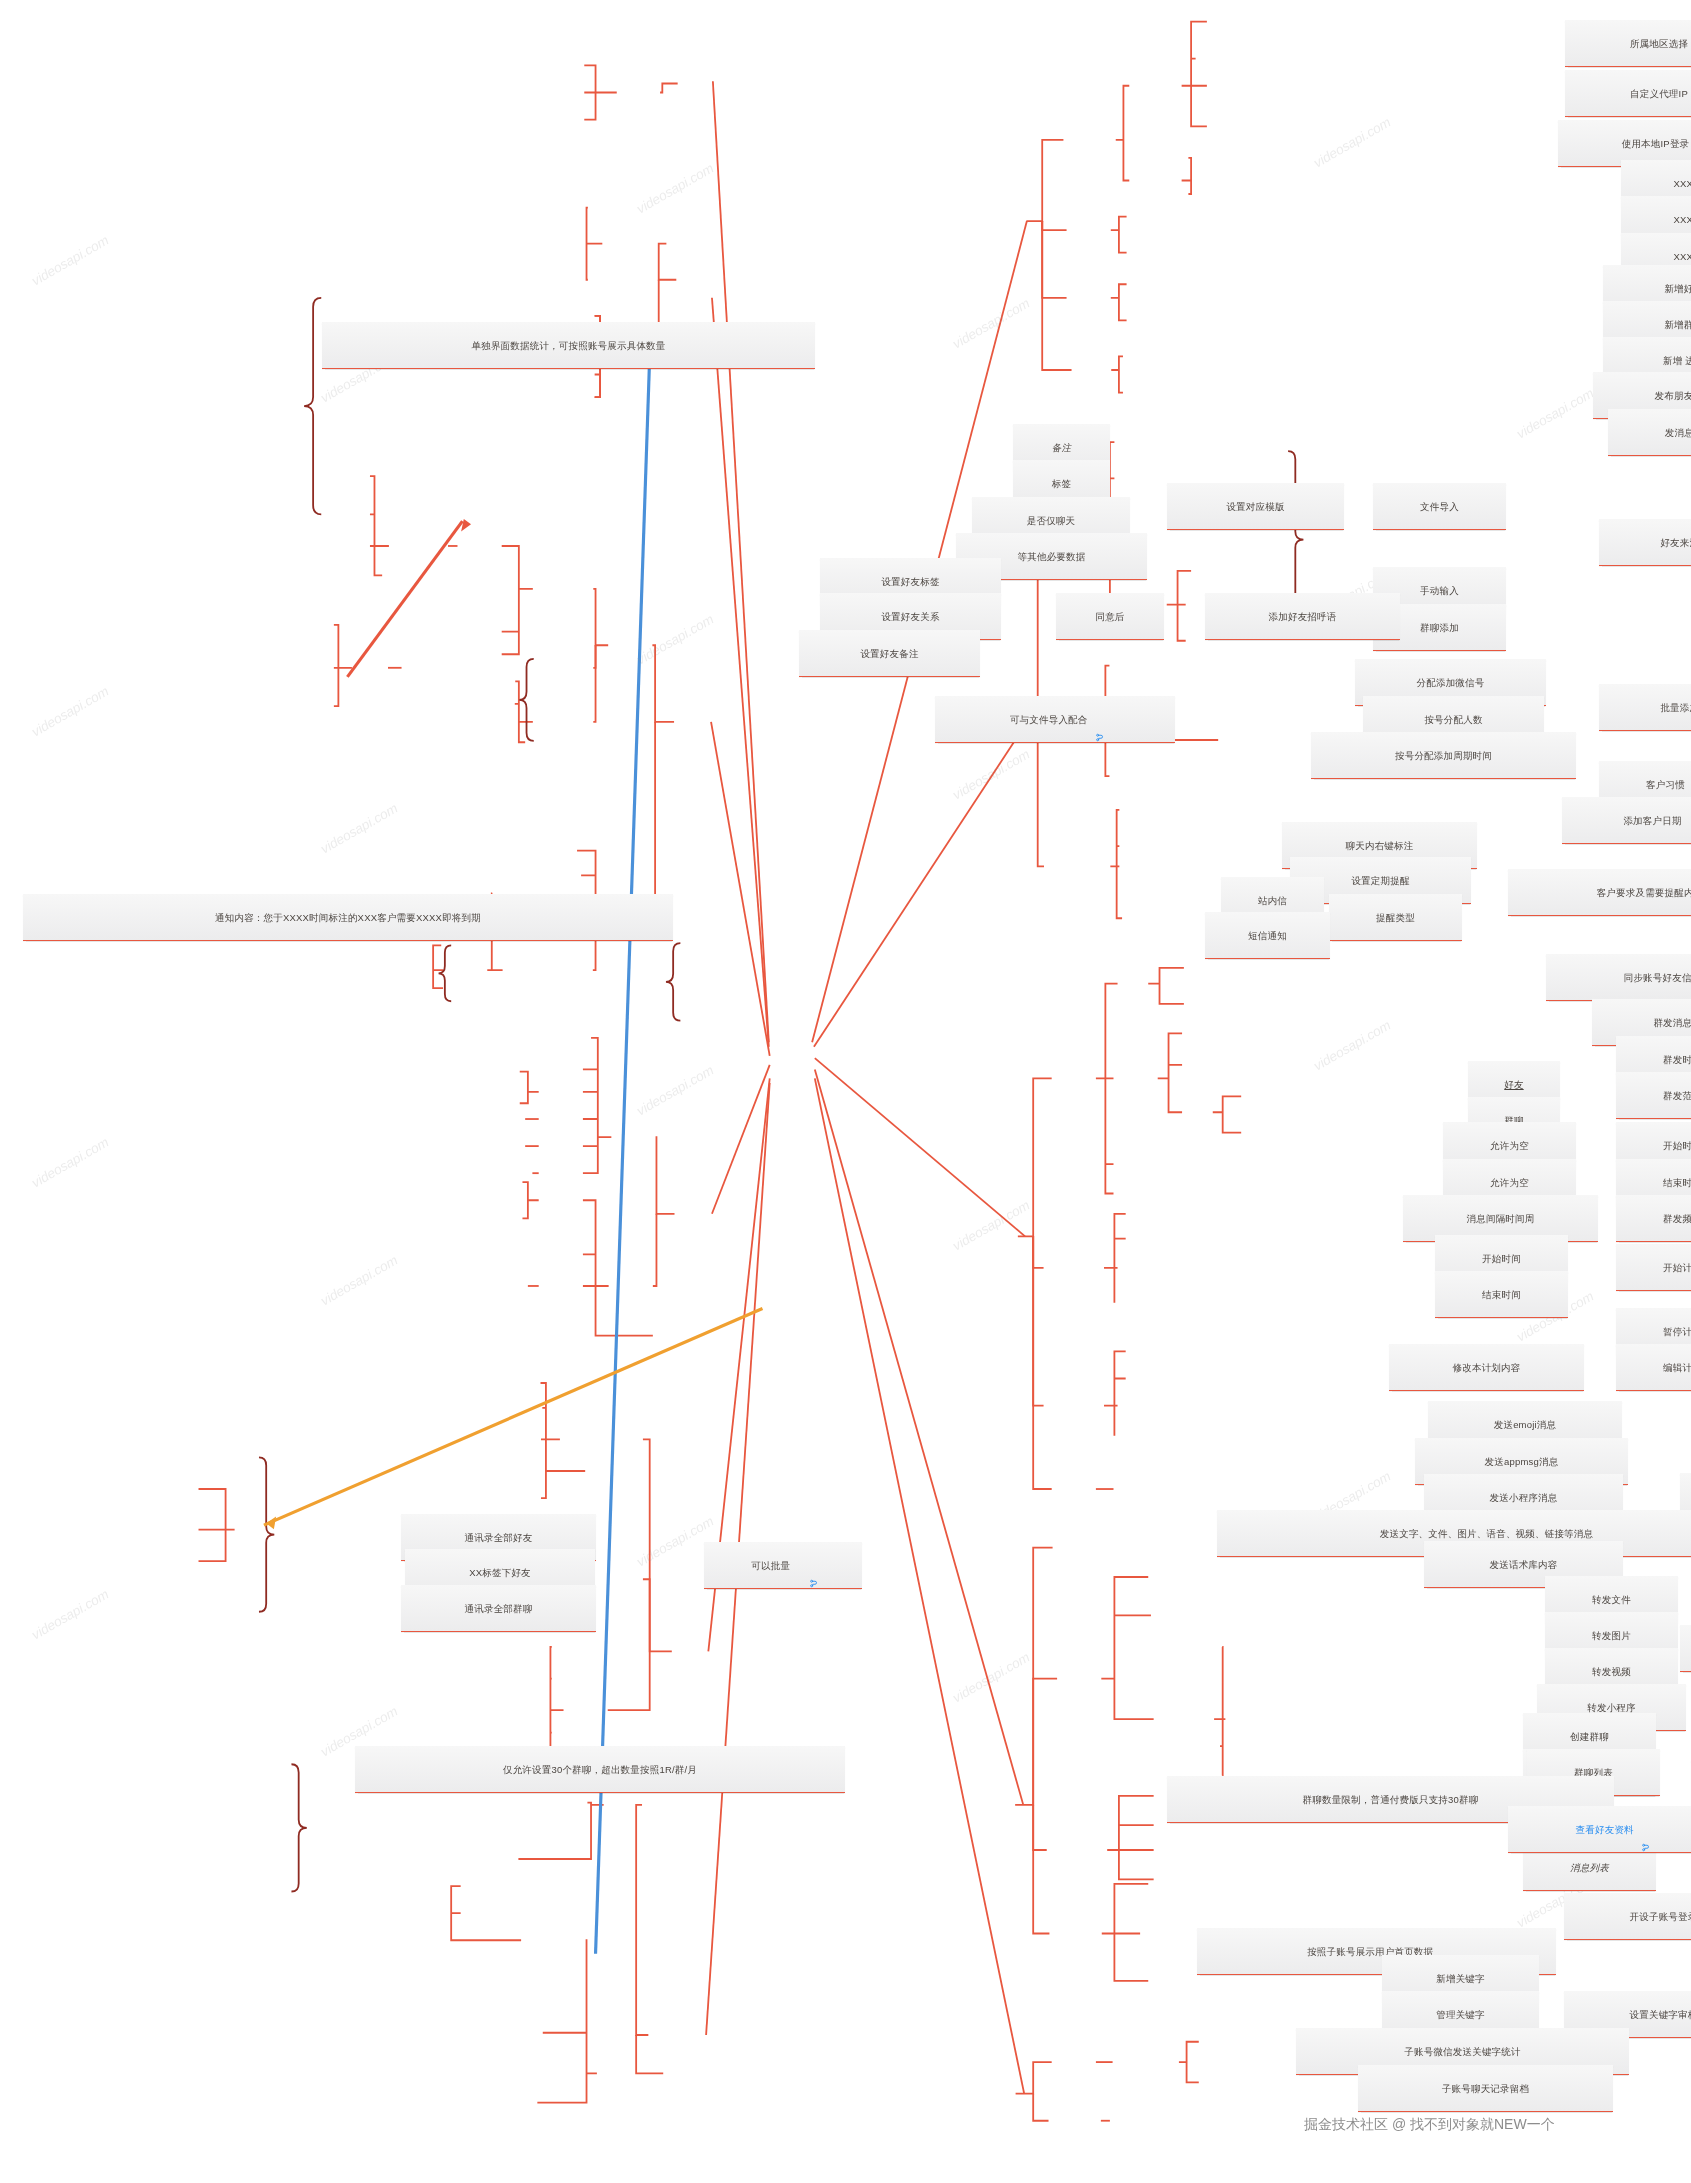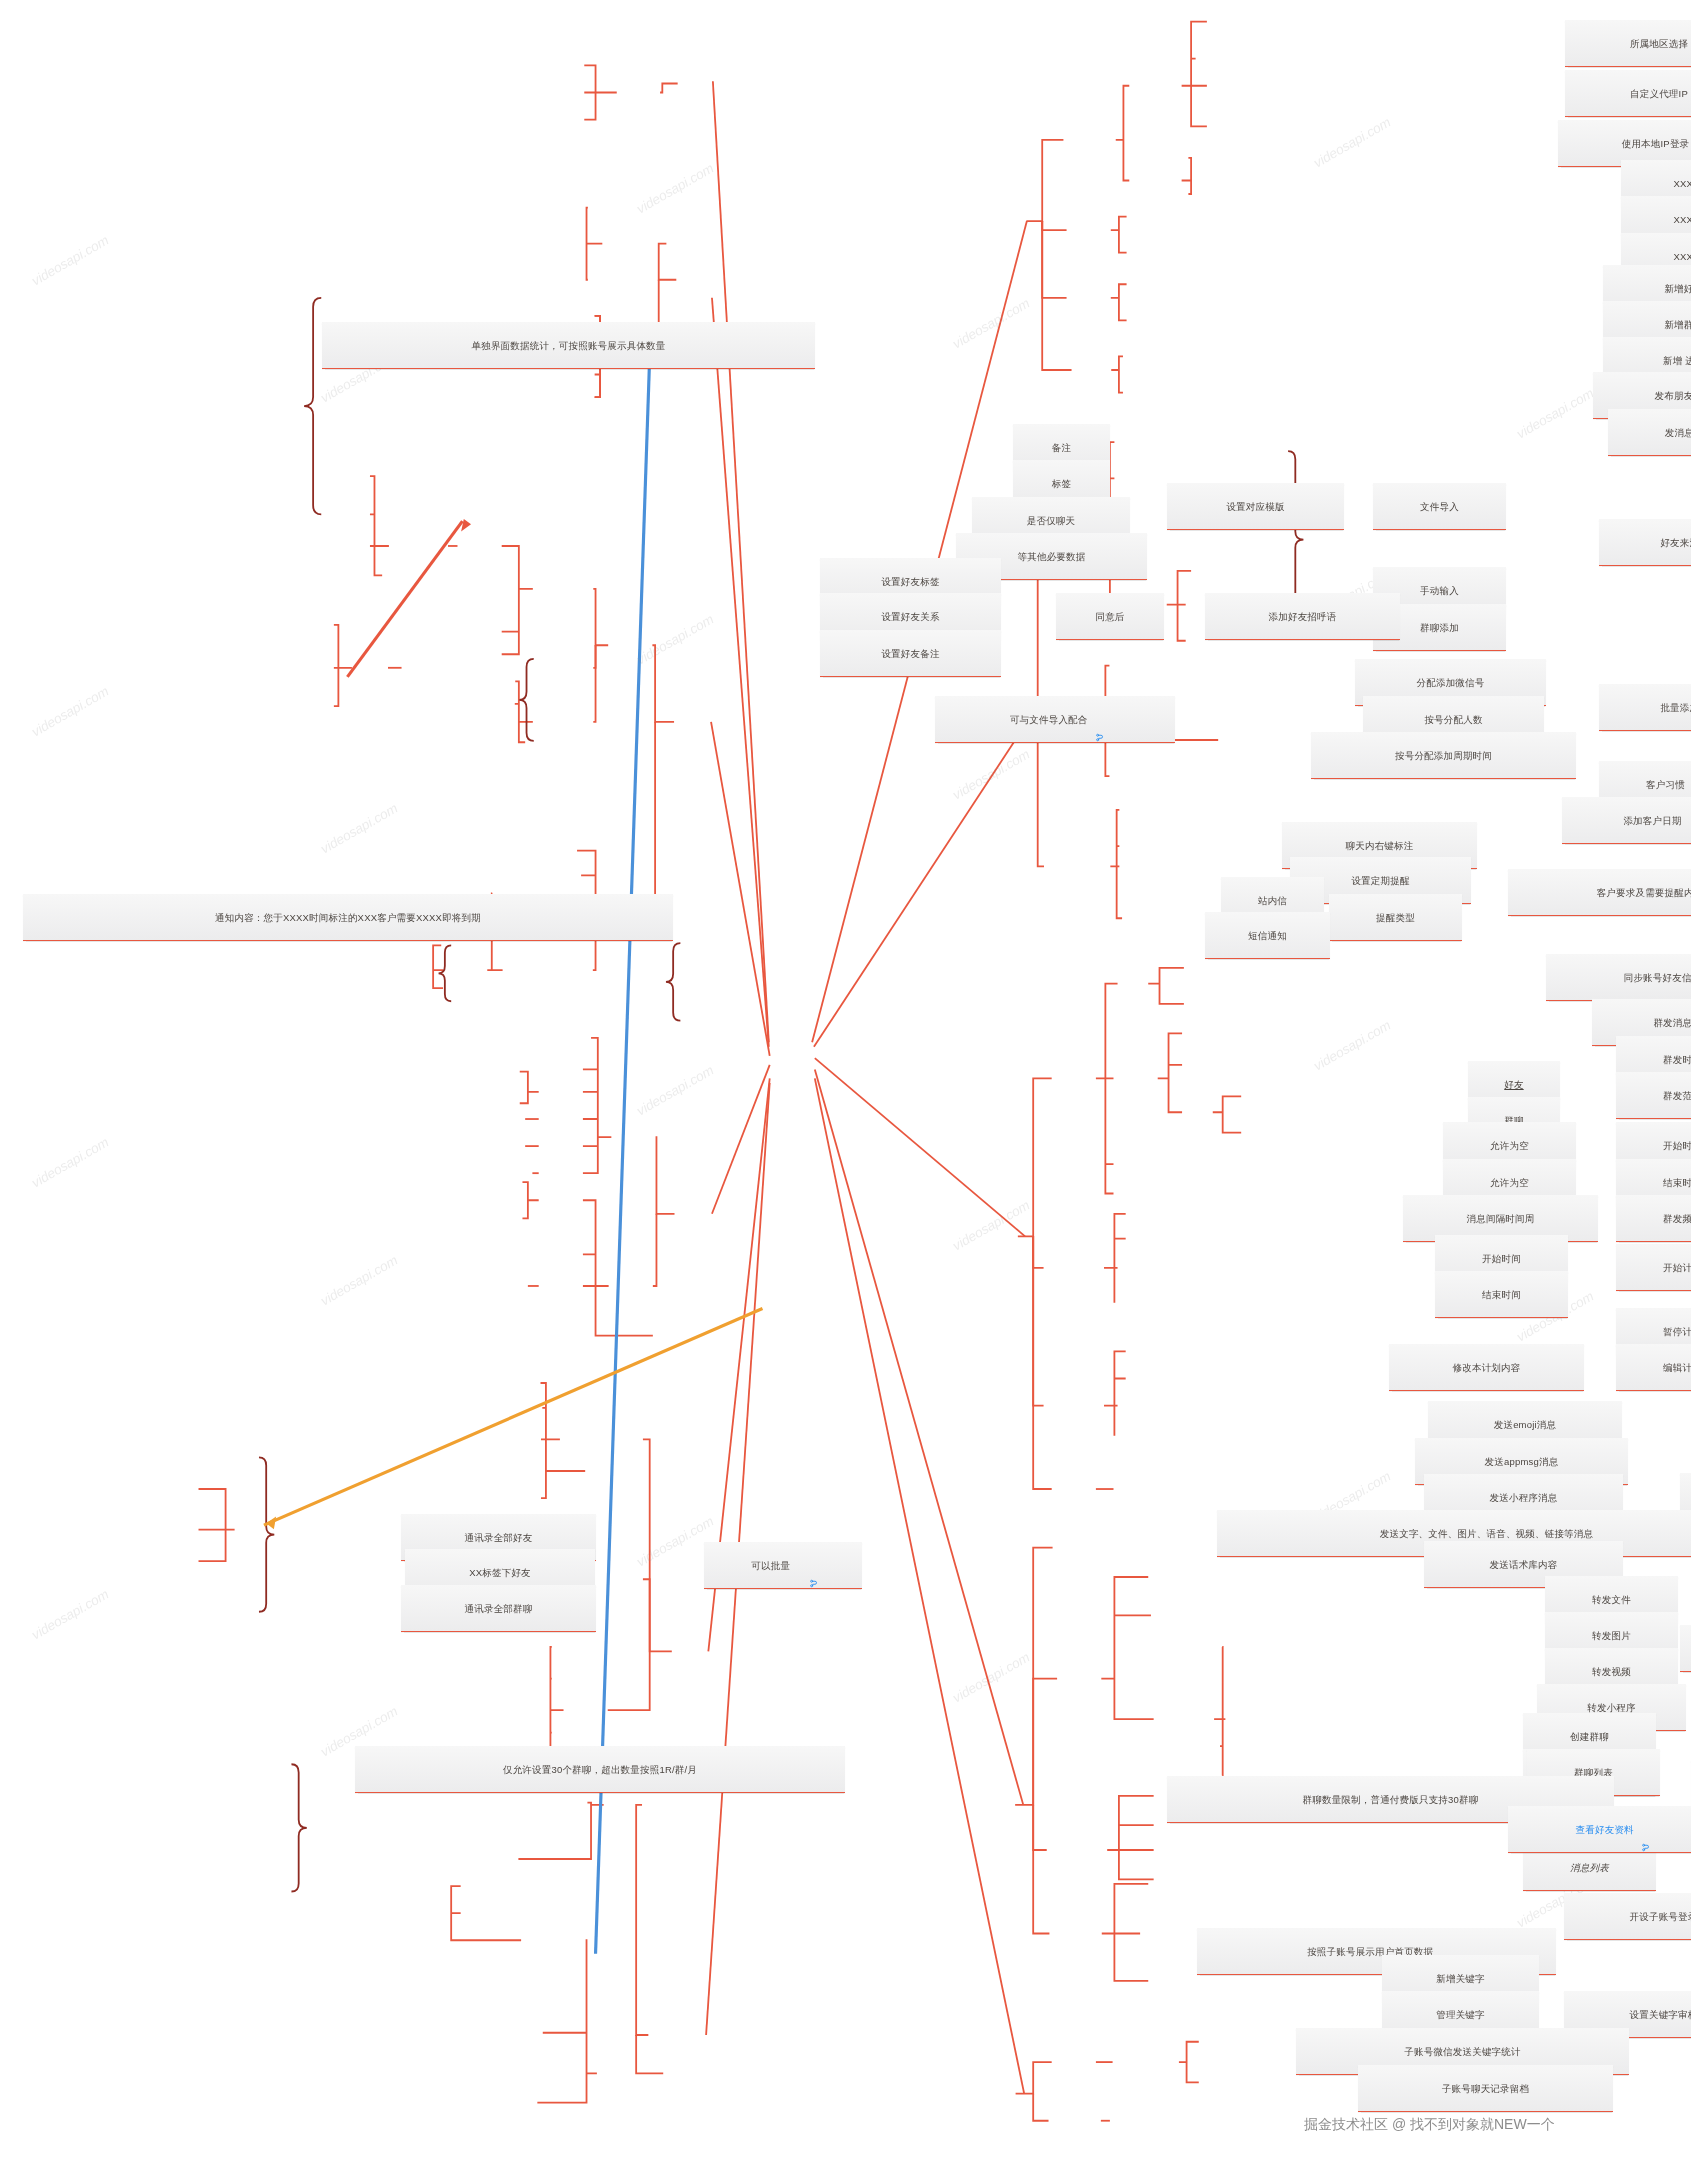--- a/index.html
+++ b/index.html
@@ -194,31 +194,31 @@
       <div class="node n" style="left: 1621px; top: 233px; min-width: 144px; height: 47px; line-height: 47px;">XXXXXX</div>
       <div class="node n" style="left: 1603px; top: 265px; min-width: 181px; height: 47px; line-height: 47px;">新增好友数量</div>
       <div class="node n" style="left: 1603px; top: 301px; min-width: 181px; height: 47px; line-height: 47px;">新增群聊数量</div>
       <div class="node n" style="left: 1603px; top: 337px; min-width: 181px; height: 47px; line-height: 47px;">新增 进群数量</div>
       <div class="node n" style="left: 1593px; top: 372px; min-width: 191px; height: 47px; line-height: 47px;">发布朋友圈数量</div>
       <div class="node n" style="left: 1608px; top: 409px; min-width: 162px; height: 47px; line-height: 47px;">发消息数量</div>
       <div class="node n" style="left: 322px; top: 322px; min-width: 493px; height: 47px; line-height: 47px;">单独界面数据统计，可按照账号展示具体数量</div>
       <div class="node n" style="left: 1599px; top: 519px; min-width: 181px; height: 47px; line-height: 47px;">好友来源分类</div>
       <div class="node n" style="left: 1373px; top: 483px; min-width: 133px; height: 47px; line-height: 47px;">文件导入</div>
       <div class="node n" style="left: 1167px; top: 483px; min-width: 177px; height: 47px; line-height: 47px;">设置对应模版</div>
-      <div class="node n" style="left: 1013px; top: 424px; min-width: 97px; height: 47px; line-height: 47px;">备注</div>
+      <div class="node n" style="left: 1013px; top: 424px; min-width: 97px; height: 47px; line-height: 47px; font-style: italic;">备注</div>
       <div class="node n" style="left: 1013px; top: 460px; min-width: 97px; height: 47px; line-height: 47px;">标签</div>
       <div class="node n" style="left: 972px; top: 497px; min-width: 158px; height: 47px; line-height: 47px;">是否仅聊天</div>
       <div class="node n" style="left: 956px; top: 533px; min-width: 191px; height: 47px; line-height: 47px;">等其他必要数据</div>
       <div class="node n" style="left: 1373px; top: 567px; min-width: 133px; height: 47px; line-height: 47px;">手动输入</div>
       <div class="node n" style="left: 1373px; top: 604px; min-width: 133px; height: 47px; line-height: 47px;">群聊添加</div>
       <div class="node n" style="left: 1205px; top: 593px; min-width: 195px; height: 47px; line-height: 47px;">添加好友招呼语</div>
       <div class="node n" style="left: 1056px; top: 593px; min-width: 108px; height: 47px; line-height: 47px;">同意后</div>
       <div class="node n" style="left: 820px; top: 558px; min-width: 181px; height: 47px; line-height: 47px;">设置好友标签</div>
       <div class="node n" style="left: 820px; top: 593px; min-width: 181px; height: 47px; line-height: 47px;">设置好友关系</div>
-      <div class="node n" style="left: 820px; top: 630px; min-width: 181px; height: 47px; line-height: 47px;">设置好友备注</div>
+      <div class="node n" style="left: 799px; top: 630px; min-width: 181px; height: 47px; line-height: 47px;">设置好友备注</div>
       <div class="node n" style="left: 1599px; top: 684px; min-width: 181px; height: 47px; line-height: 47px;">批量添加策略</div>
       <div class="node n" style="left: 1355px; top: 659px; min-width: 191px; height: 47px; line-height: 47px;">分配添加微信号</div>
       <div class="node n" style="left: 1363px; top: 696px; min-width: 181px; height: 47px; line-height: 47px;">按号分配人数</div>
       <div class="node n" style="left: 1311px; top: 732px; min-width: 265px; height: 47px; line-height: 47px;">按号分配添加周期时间</div>
       <div class="node n" style="left: 935px; top: 696px; min-width: 240px; height: 47px; line-height: 47px;">
         <span>可与文件导入配合</span>
         <span class="link-ico"><svg class="link-ico" viewBox="0 0 24 24" fill="none" stroke="#2a8ef0" stroke-width="2.4" stroke-linecap="round">
             <circle cx="7" cy="6" r="2.6"></circle>
             <circle cx="7" cy="18" r="2.6"></circle>
             <path d="M9.6 6 H16 a4 4 0 0 1 0 8 H10 a4 4 0 0 0 0 4 h-0.4"></path>

